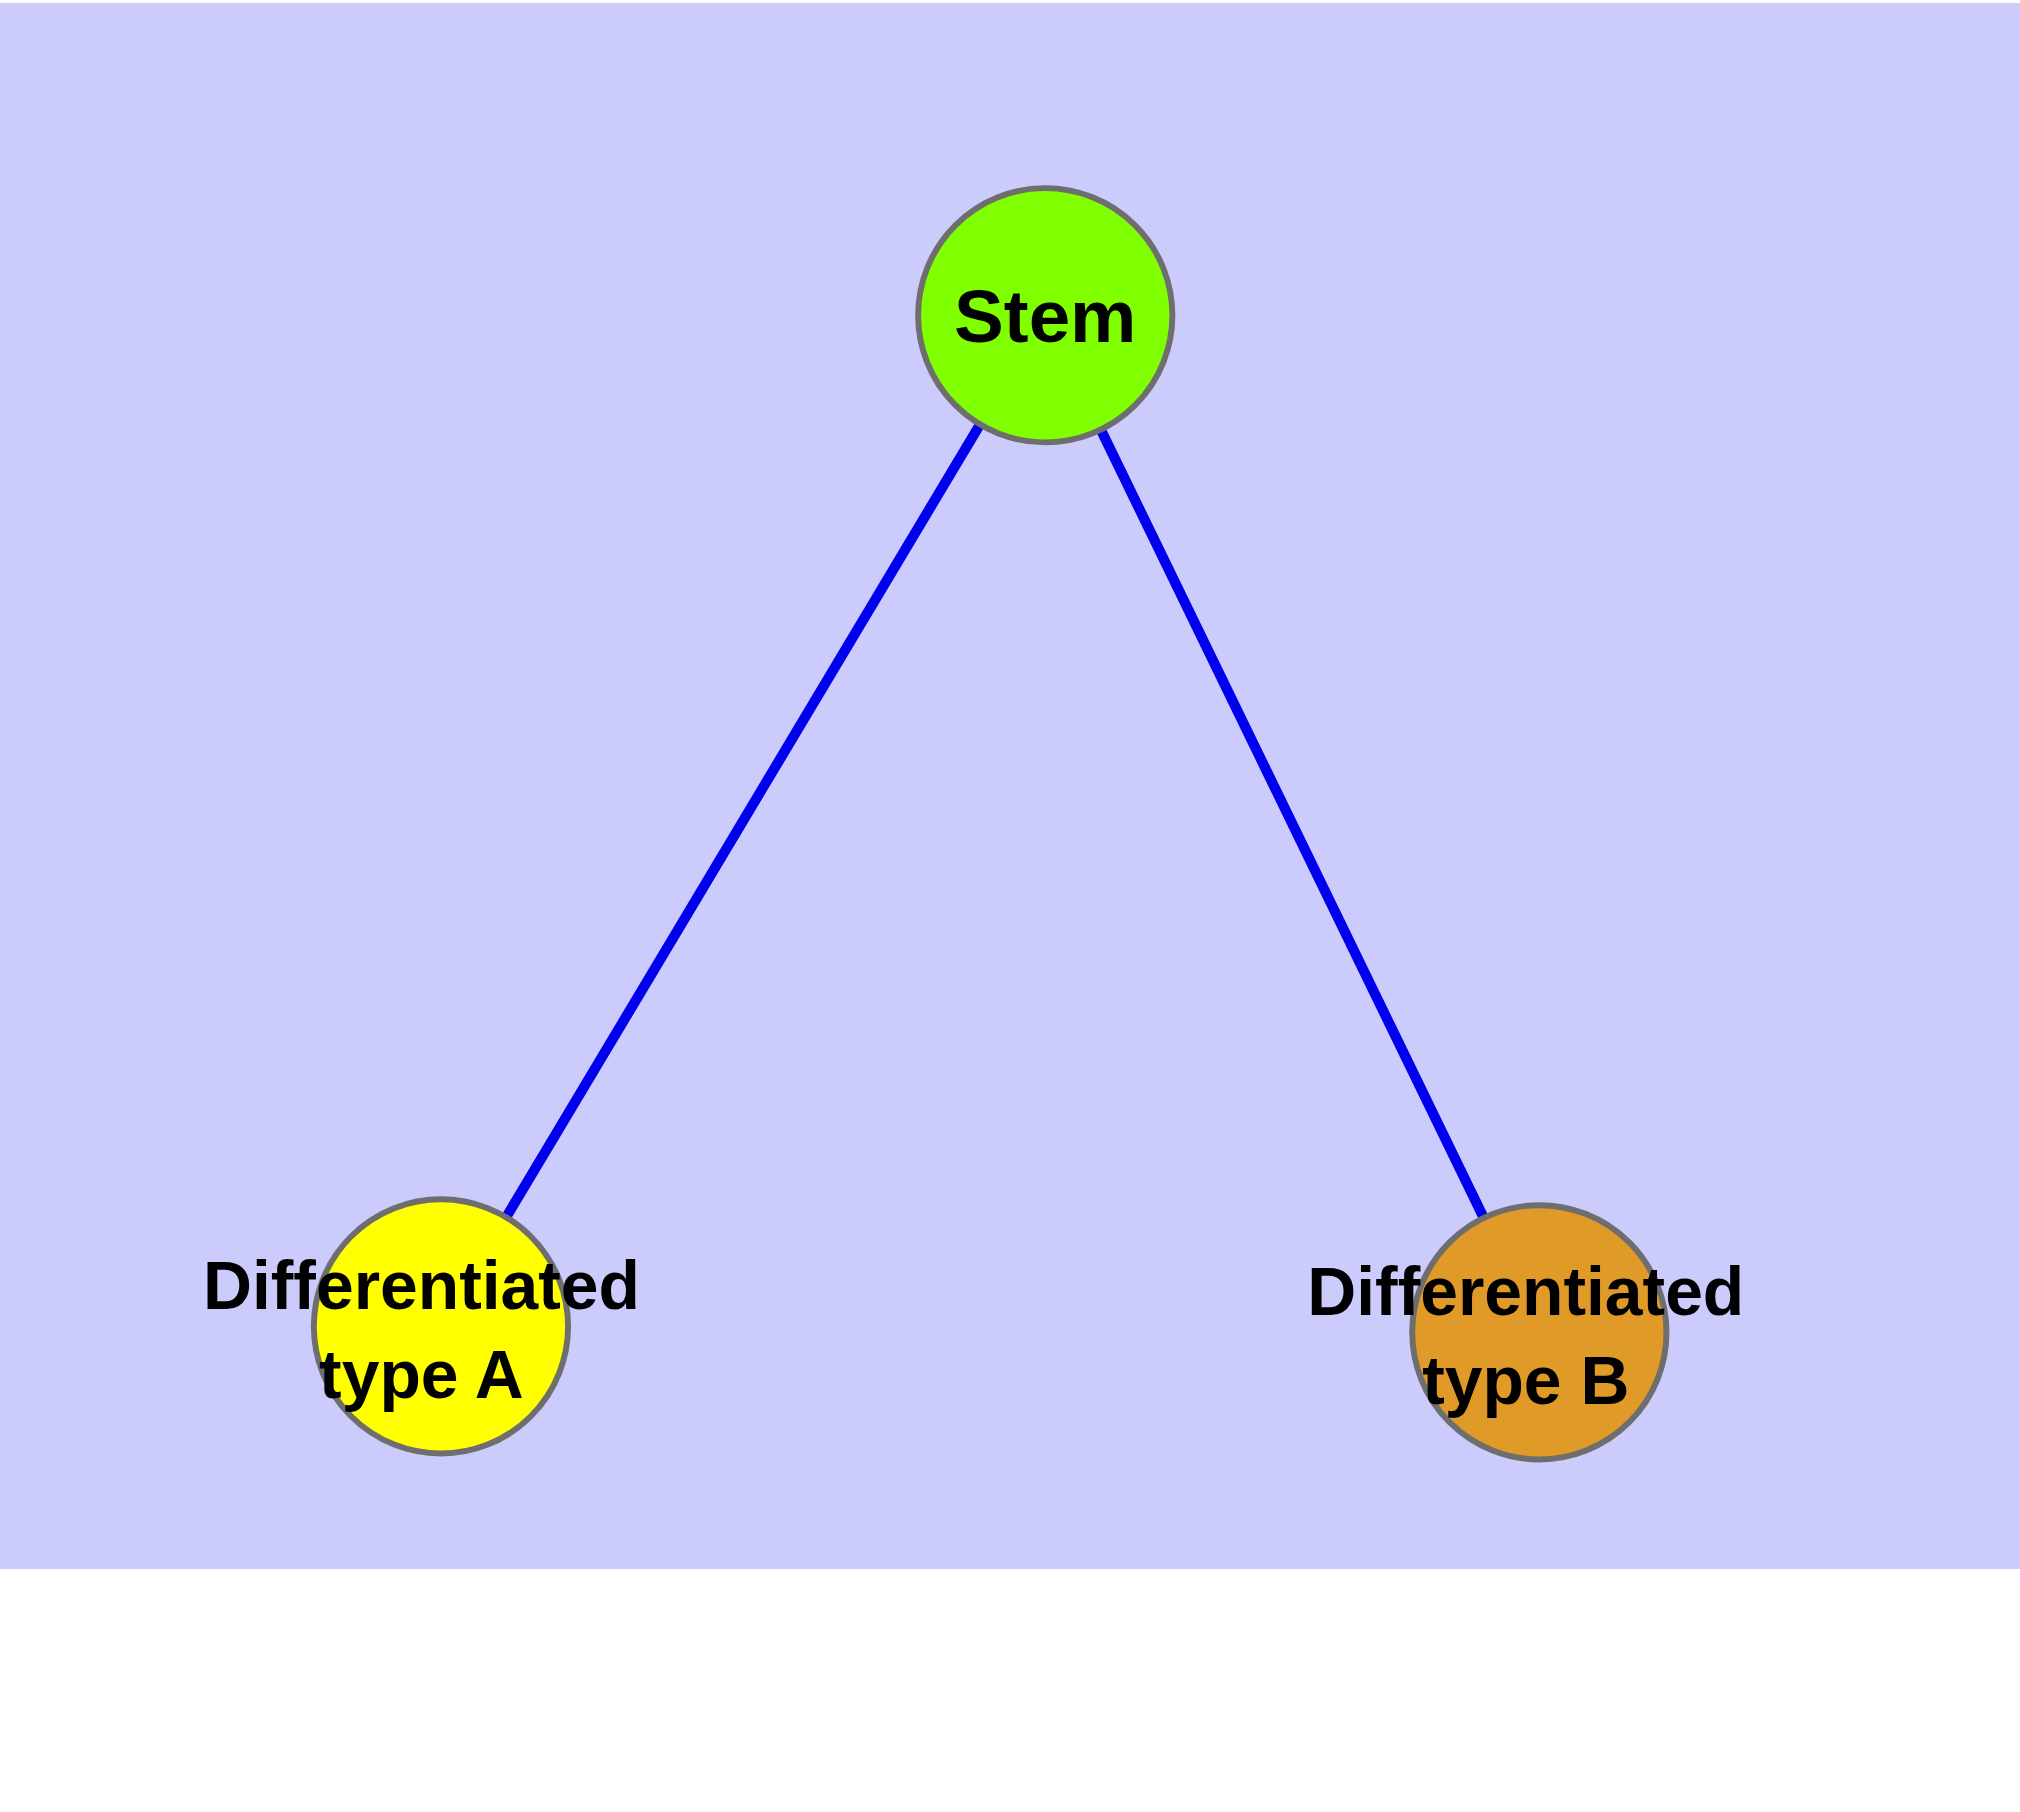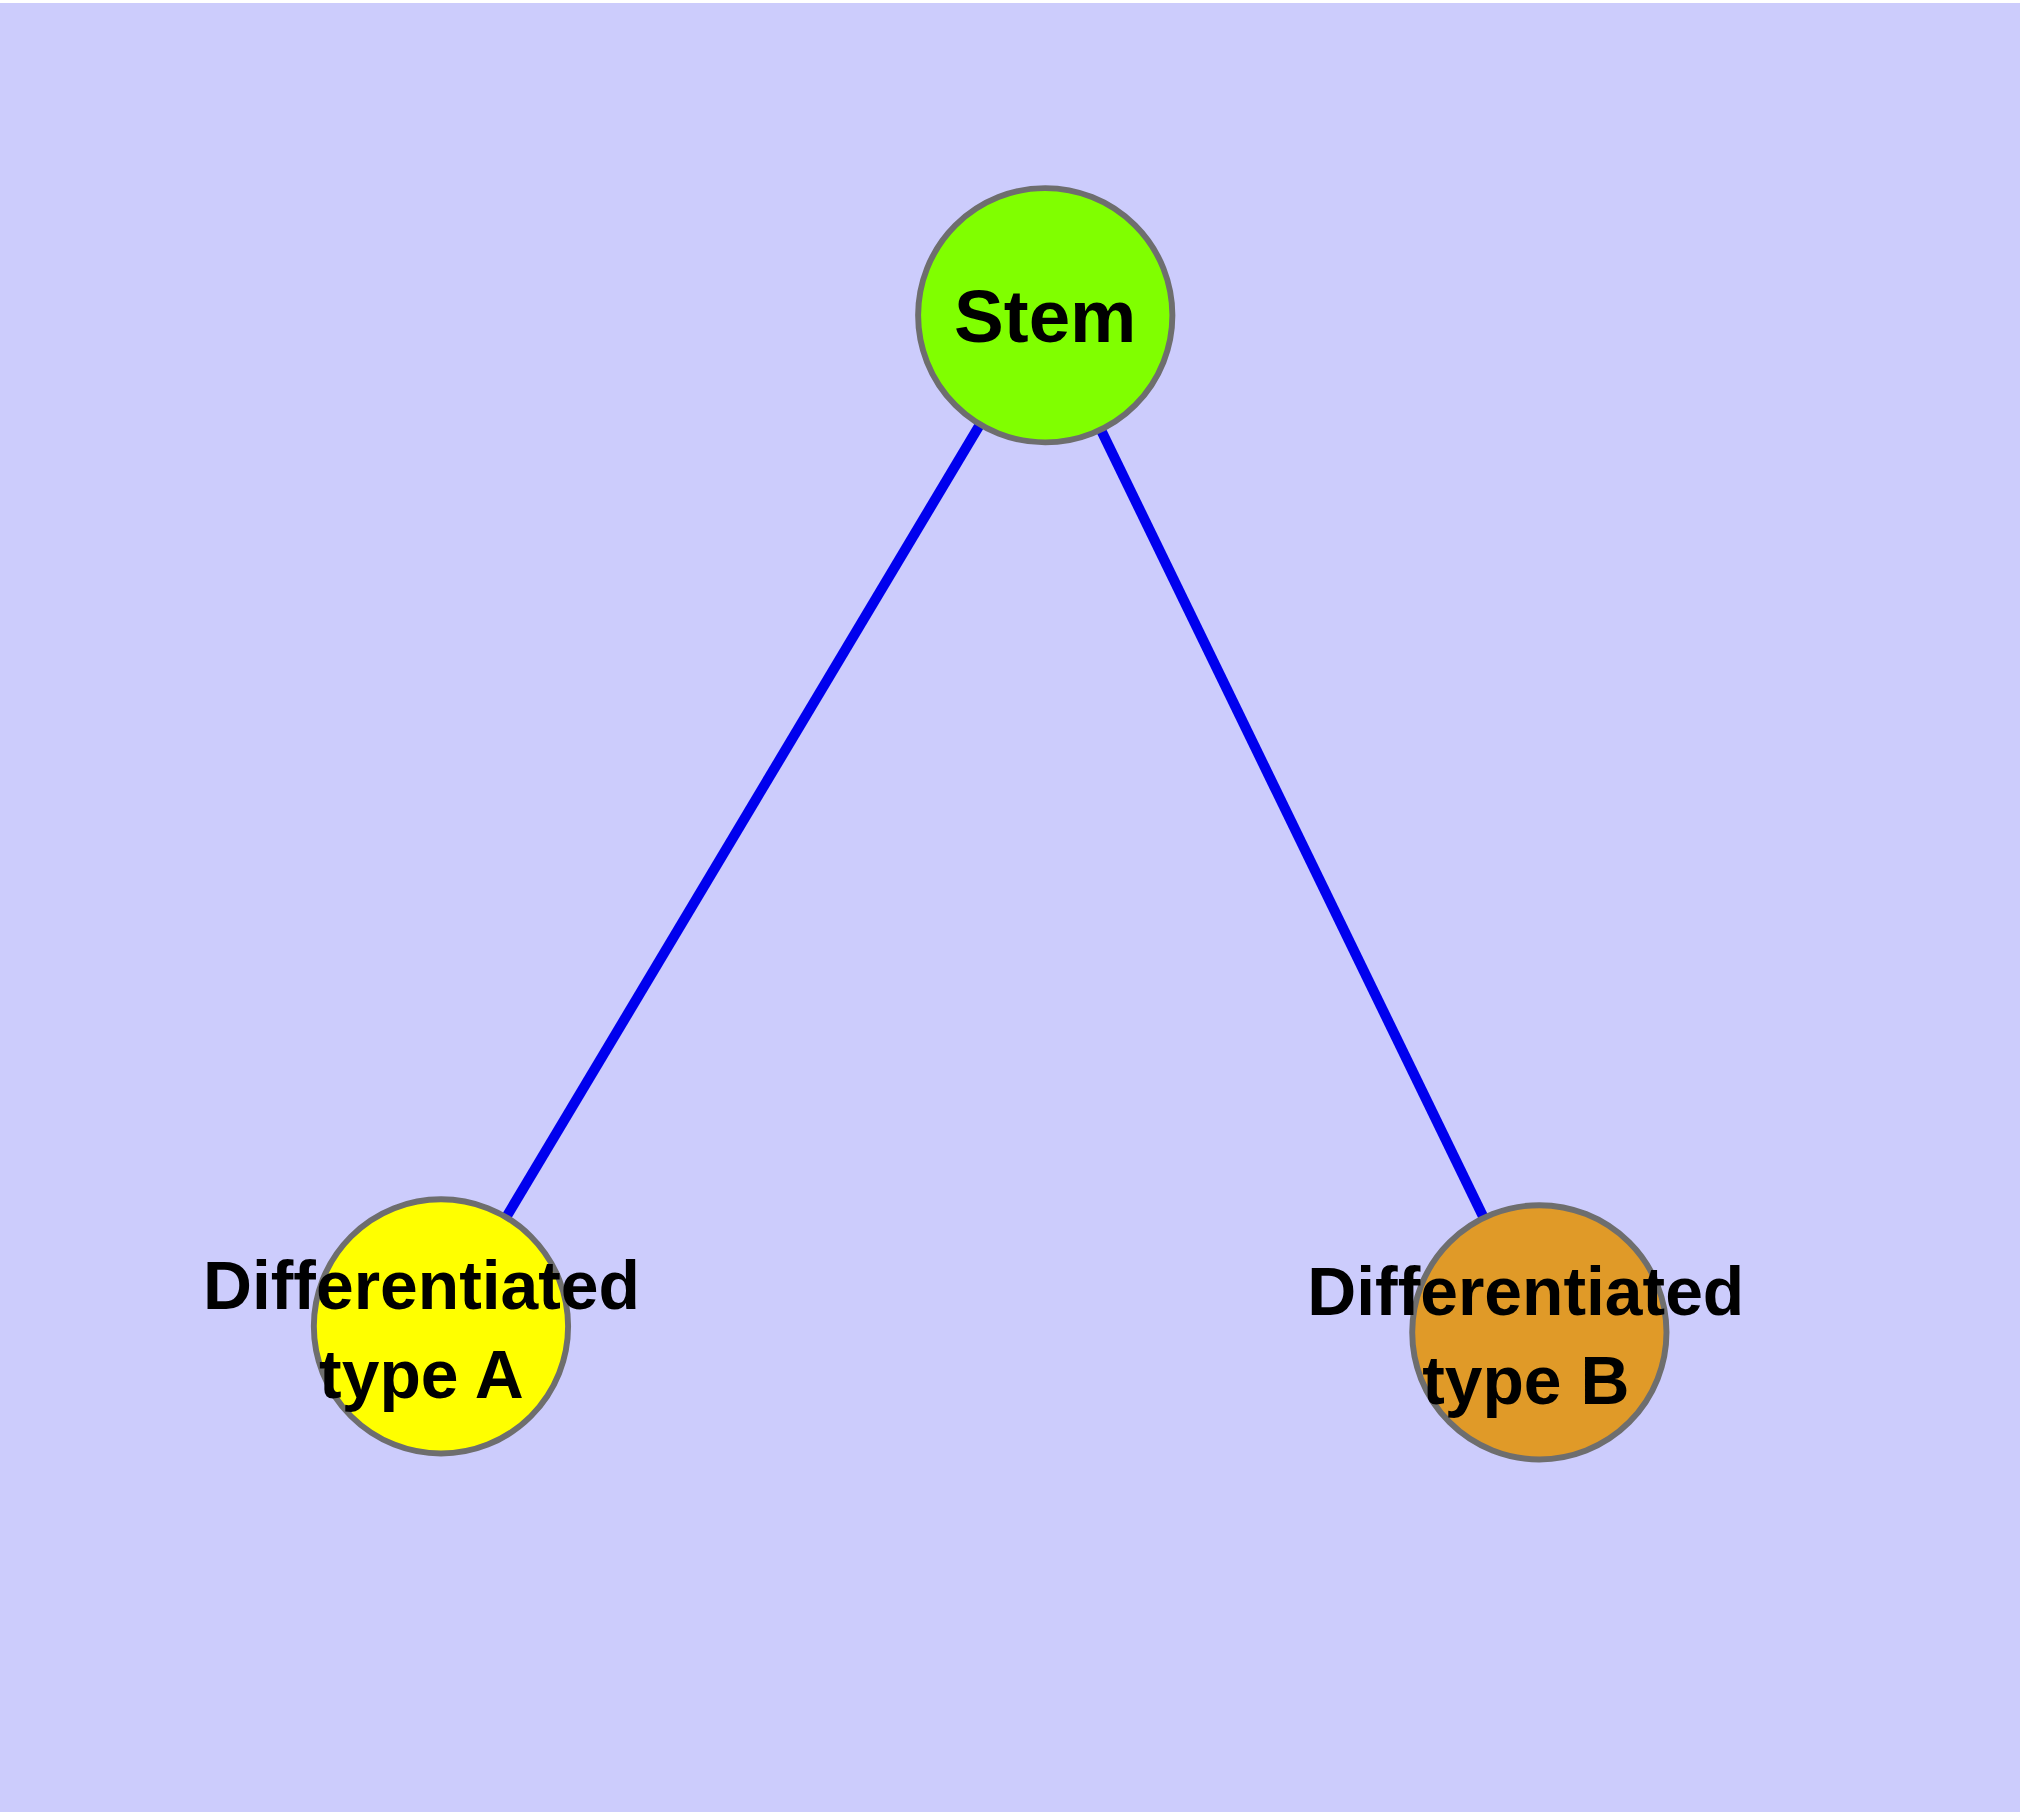--- a/index.html
+++ b/index.html
@@ -4,21 +4,21 @@
 <title>Cell Differentiation Graph</title>
 <style>
   html, body {
     margin: 0;
     padding: 0;
     background: #ffffff;
   }
   #canvas {
     position: relative;
     width: 2021px;
-    height: 1812px;
+    height: 1569px;
     overflow: hidden;
     background: #ffffff;
     font-family: "Liberation Sans", sans-serif;
   }
   #plot-bg {
     position: absolute;
     left: 0;
     top: 3.4px;
     width: 2021px;
     height: 1809px;

